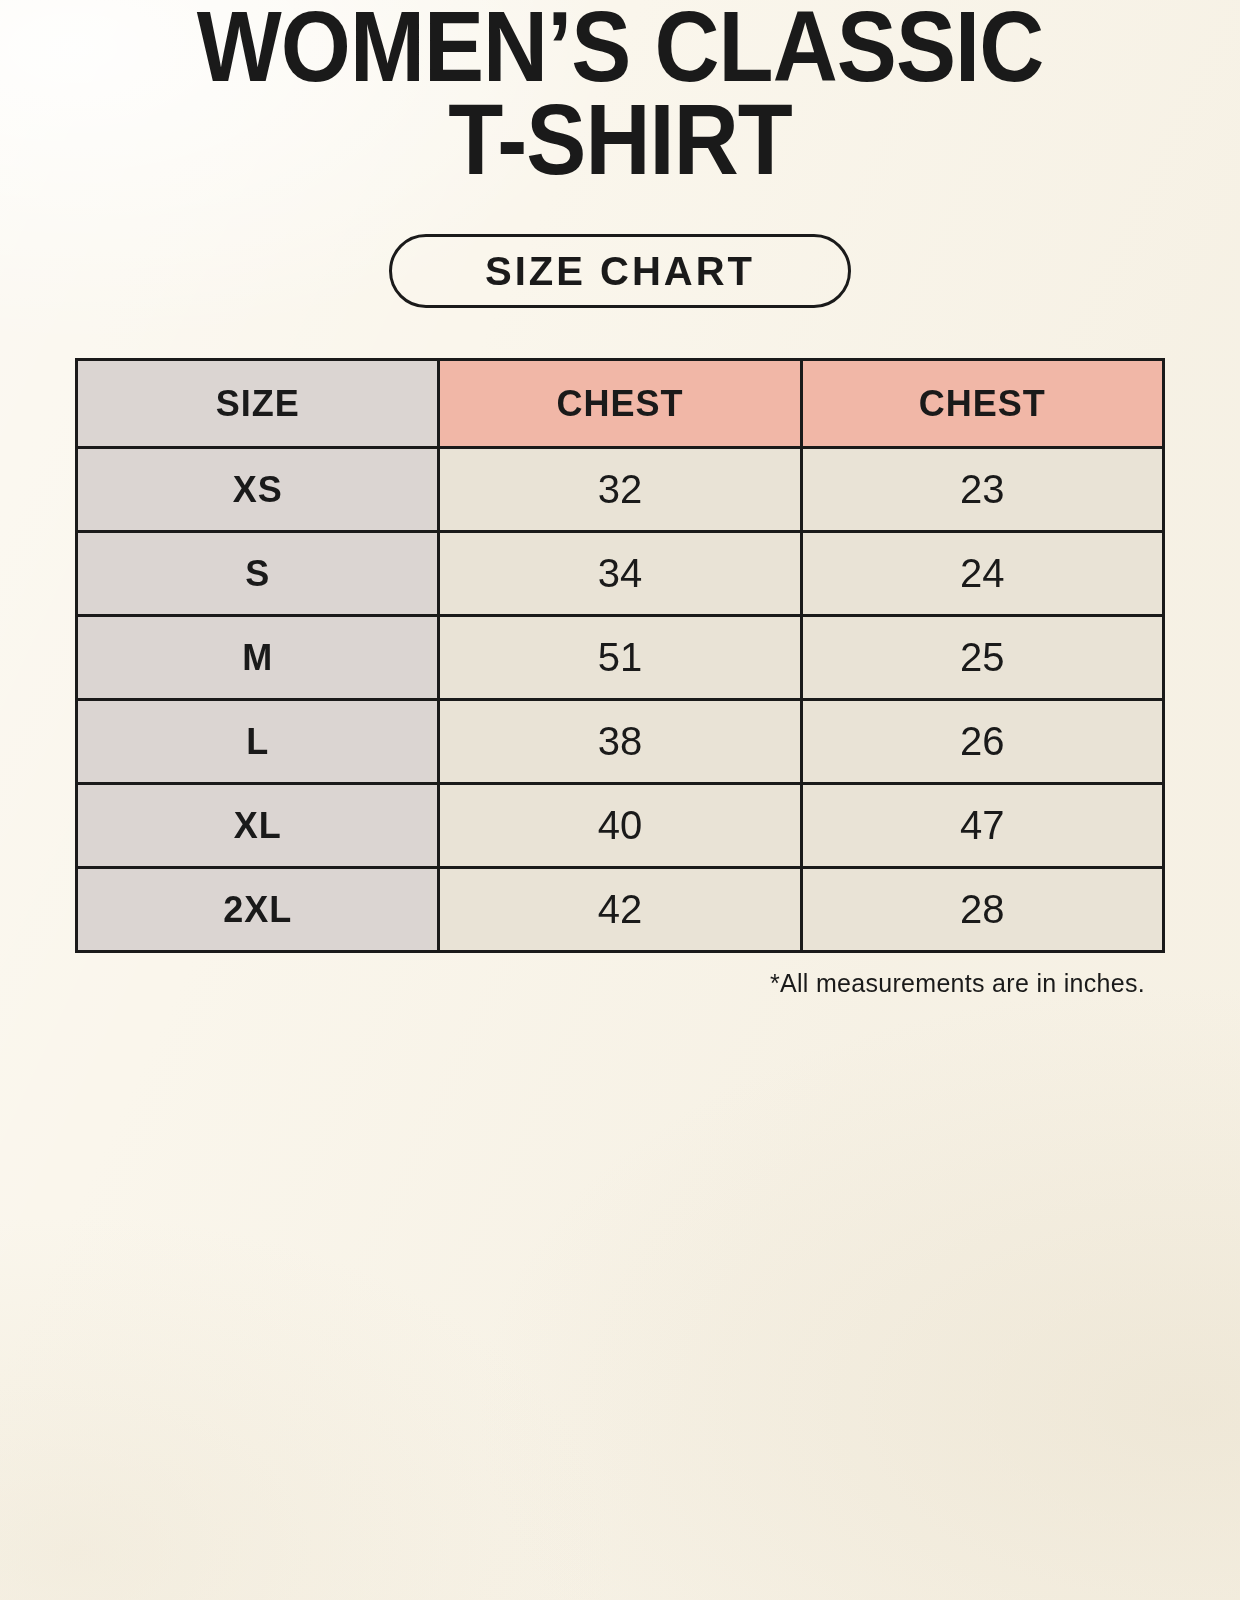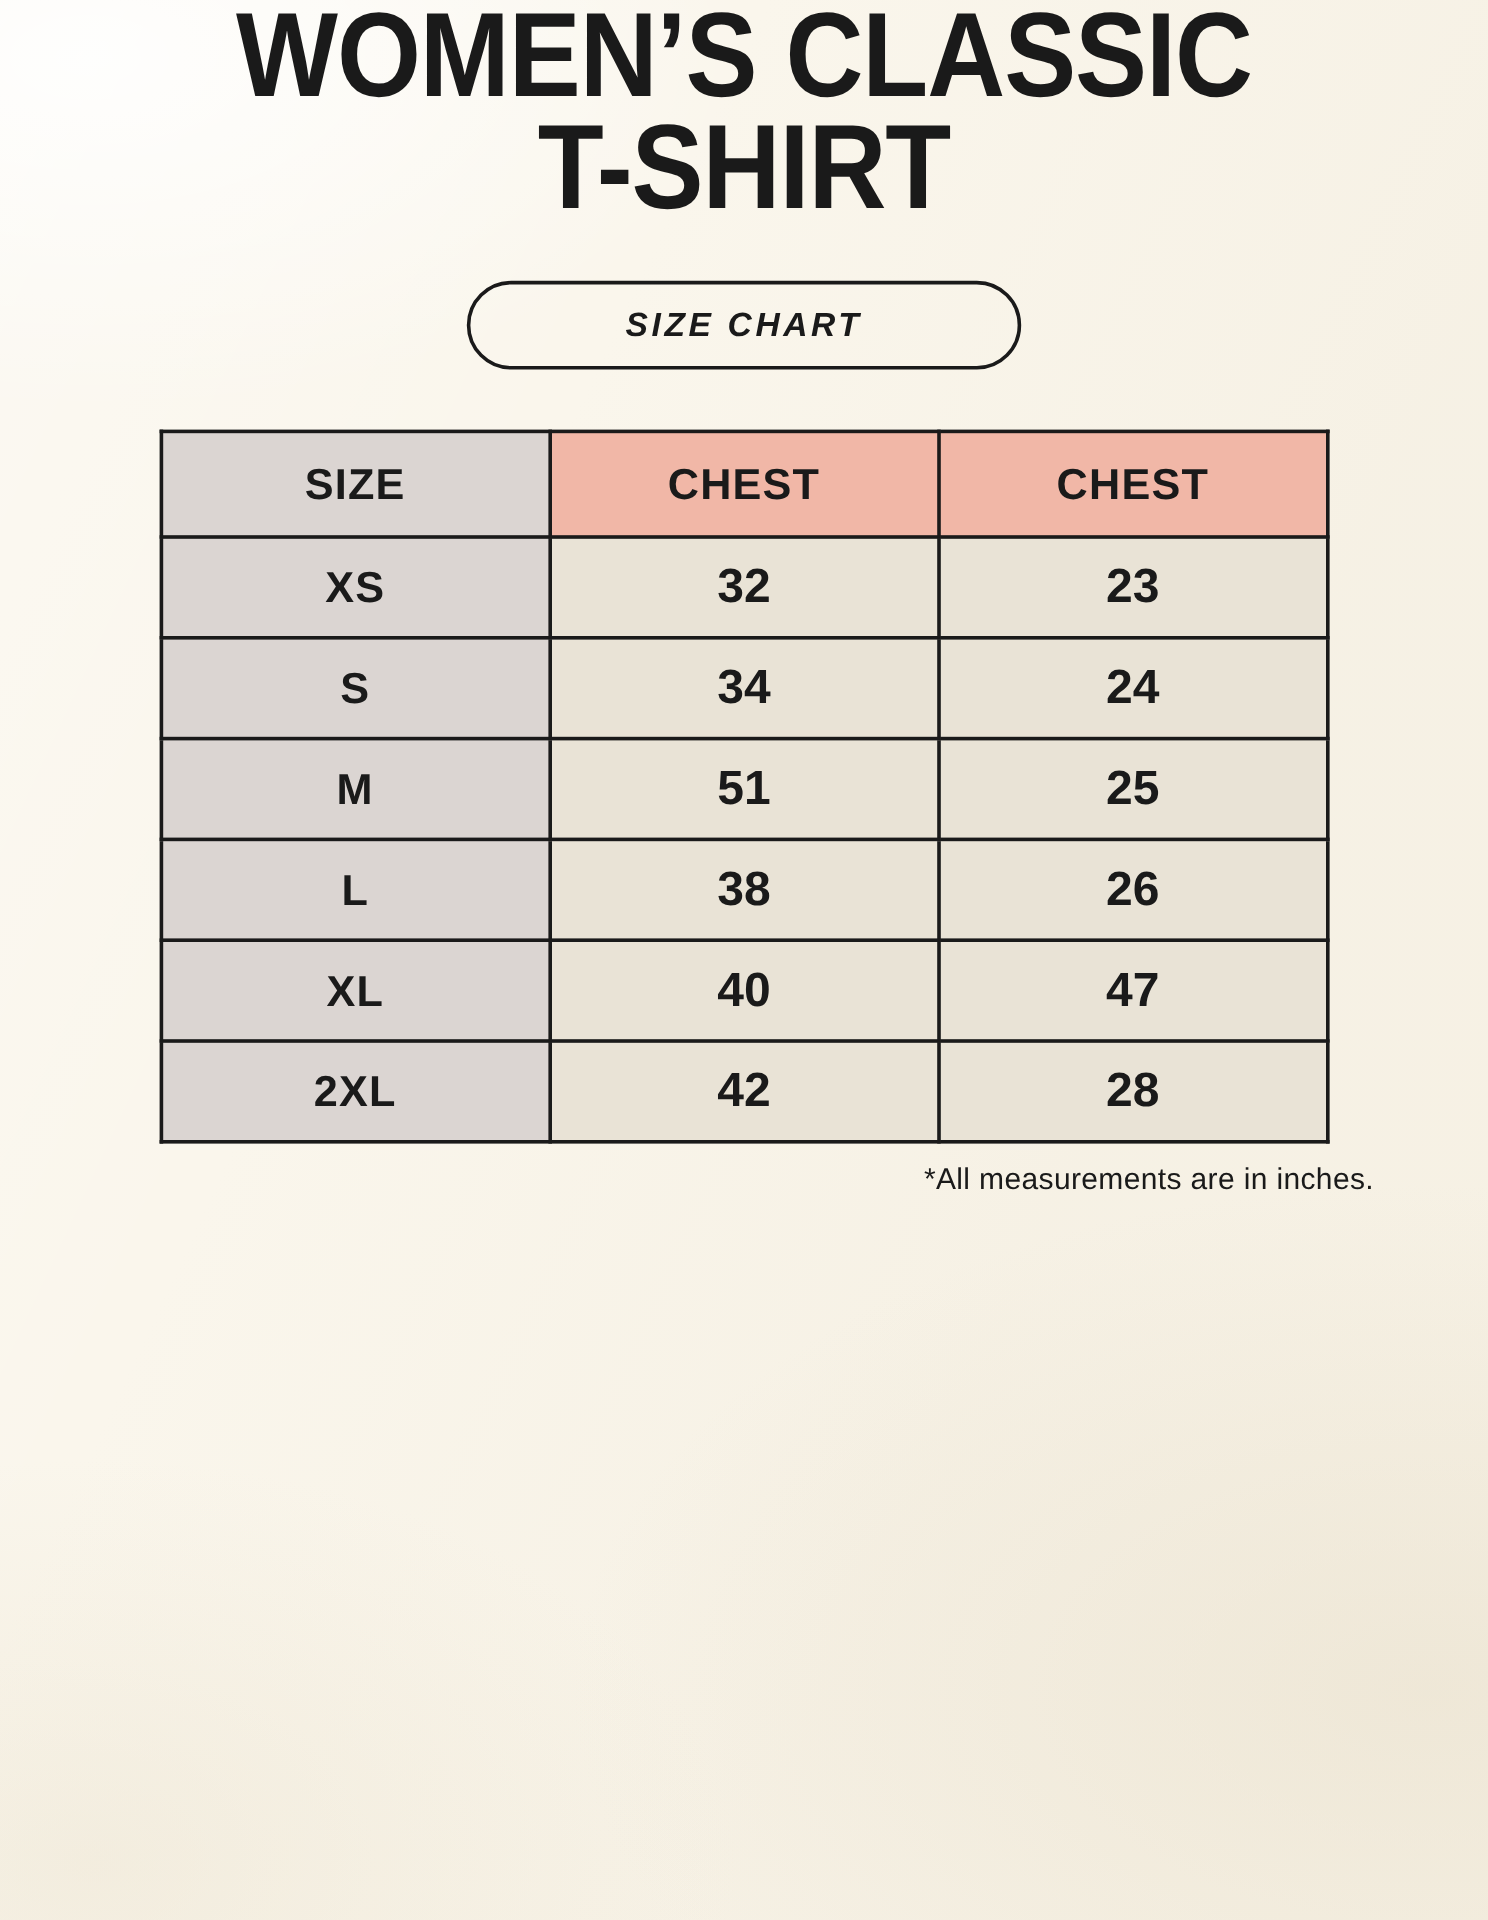--- a/index.html
+++ b/index.html
@@ -40,44 +40,43 @@
     white-space:nowrap;
   }
 
   .badge-wrap{margin-top:48px;display:flex;justify-content:center;}
   .badge{
     width:462px;height:74px;
     border:3px solid var(--line);border-radius:60px;
     background:transparent;
     display:flex;align-items:center;justify-content:center;
     font-family:"Liberation Sans","DejaVu Sans",sans-serif;
-    font-size:28px;font-weight:700;letter-spacing:3px;color:var(--ink);
+    font-size:40px;font-weight:700;letter-spacing:3px;color:var(--ink);
     cursor:pointer;
-    font-style:italic;
   }
 
-  .table-wrap{width:975px;margin:50px auto 0;}
+  .table-wrap{width:1090px;margin:50px auto 0;}
   table.size-table{
     width:100%;border-collapse:collapse;table-layout:fixed;
   }
   .size-table th,.size-table td{
     border:3px solid var(--line);
     text-align:center;vertical-align:middle;
   }
   .size-table thead th{
     height:88px;font-size:36px;font-weight:700;letter-spacing:1px;
     background:var(--accent);
   }
   .size-table thead th.size-head{background:var(--size-col);}
   .size-table tbody td{height:84px;}
   .size-table tbody td.col-size{
     background:var(--size-col);font-weight:700;font-size:36px;letter-spacing:1px;
   }
   .size-table tbody td.col-val{
-    background:var(--cell);font-weight:700;font-size:40px;
+    background:var(--cell);font-weight:400;font-size:40px;
   }
 
   .footnote{
     width:1050px;margin:16px auto 0;text-align:right;
     font-size:25px;font-weight:400;letter-spacing:0.3px;color:var(--ink);
   }
 </style>
 </head>
 <body>
 

